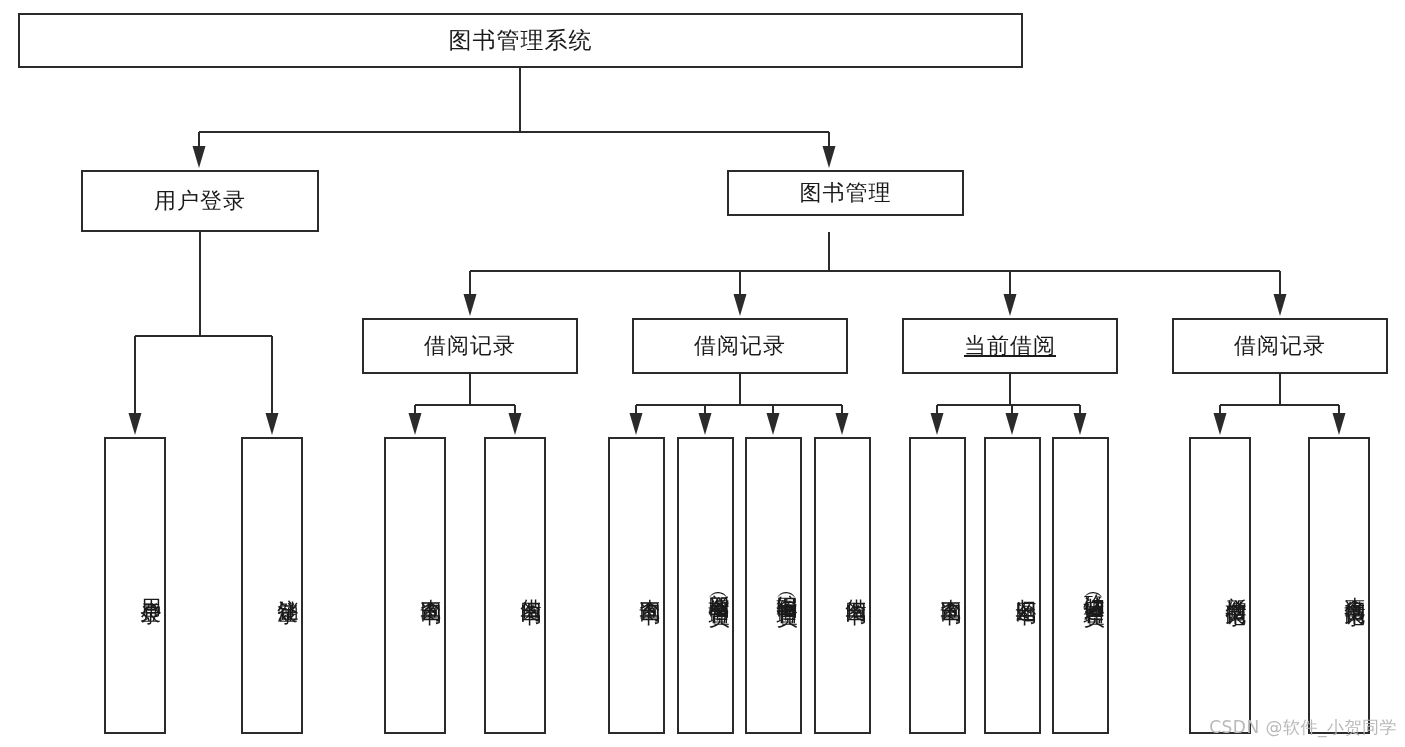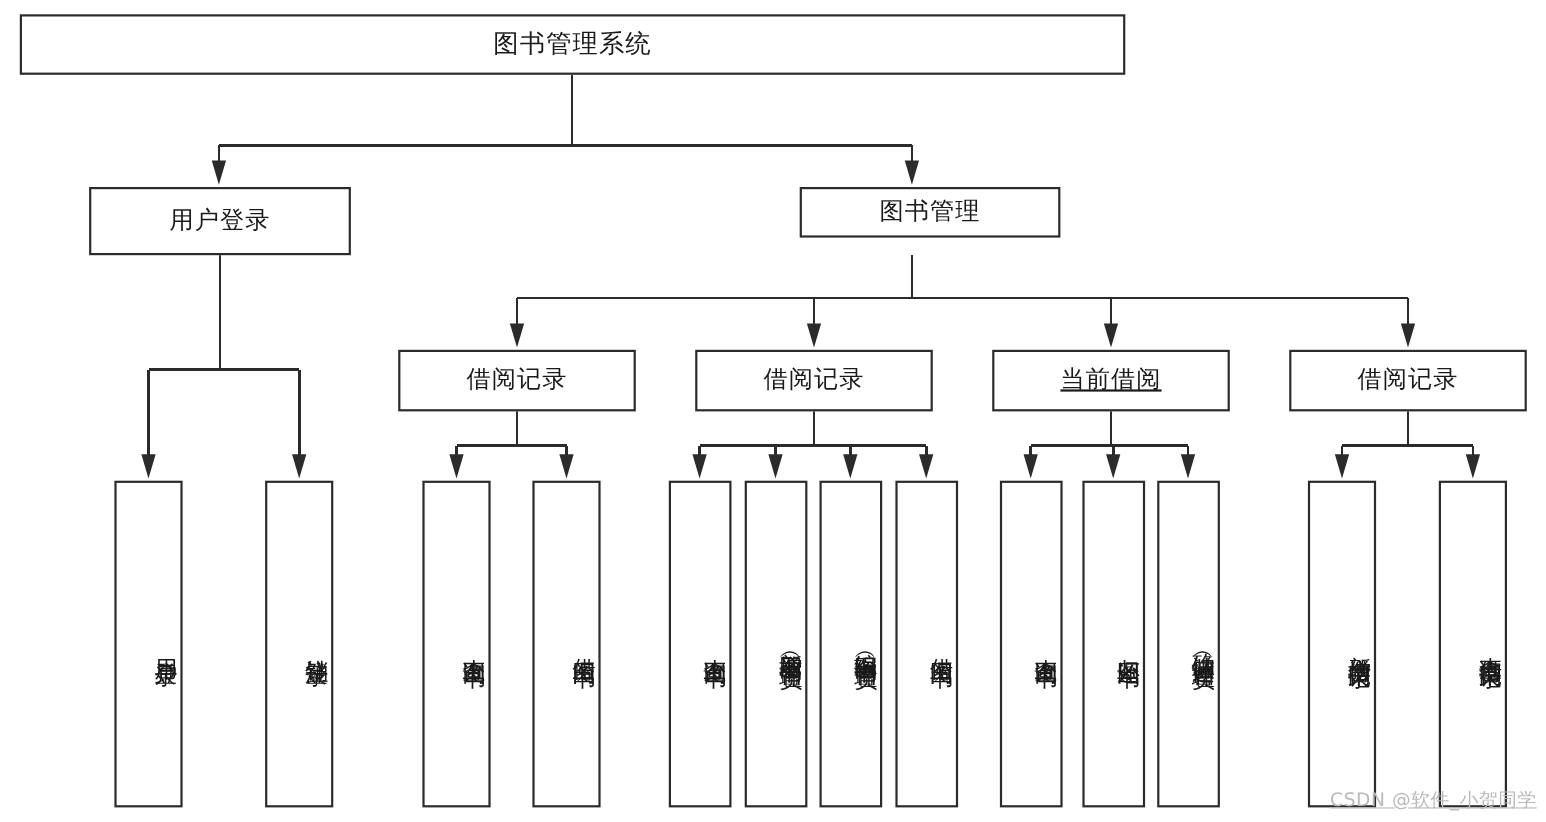--- a/index.html
+++ b/index.html
@@ -62,21 +62,20 @@
   }
   .watermark {
     position: absolute;
     right: 8px;
     bottom: 8px;
     font-size: 17px;
     color: #b9b9b9;
     letter-spacing: 0.5px;
     white-space: nowrap;
     user-select: none;
-    text-decoration: underline;
   }
 </style>
 </head>
 <body>
 
 <div id="canvas">
 
   <svg class="edges" viewBox="0 0 1405 747" id="edge-svg">
       <line x1="520" y1="68" x2="520" y2="132" stroke="#2b2b2b" stroke-width="2.4" shape-rendering="crispEdges"></line>
       <line x1="199" y1="132" x2="829" y2="132" stroke="#2b2b2b" stroke-width="2.4" shape-rendering="crispEdges"></line>

